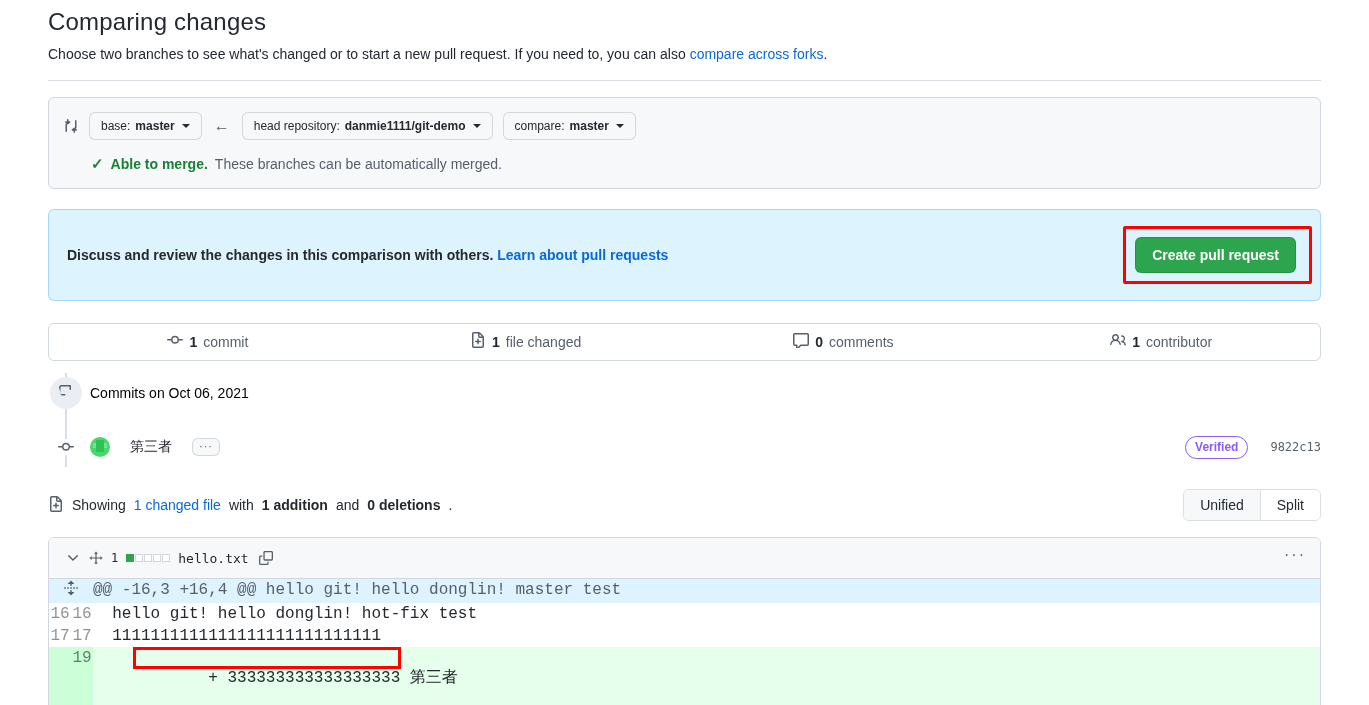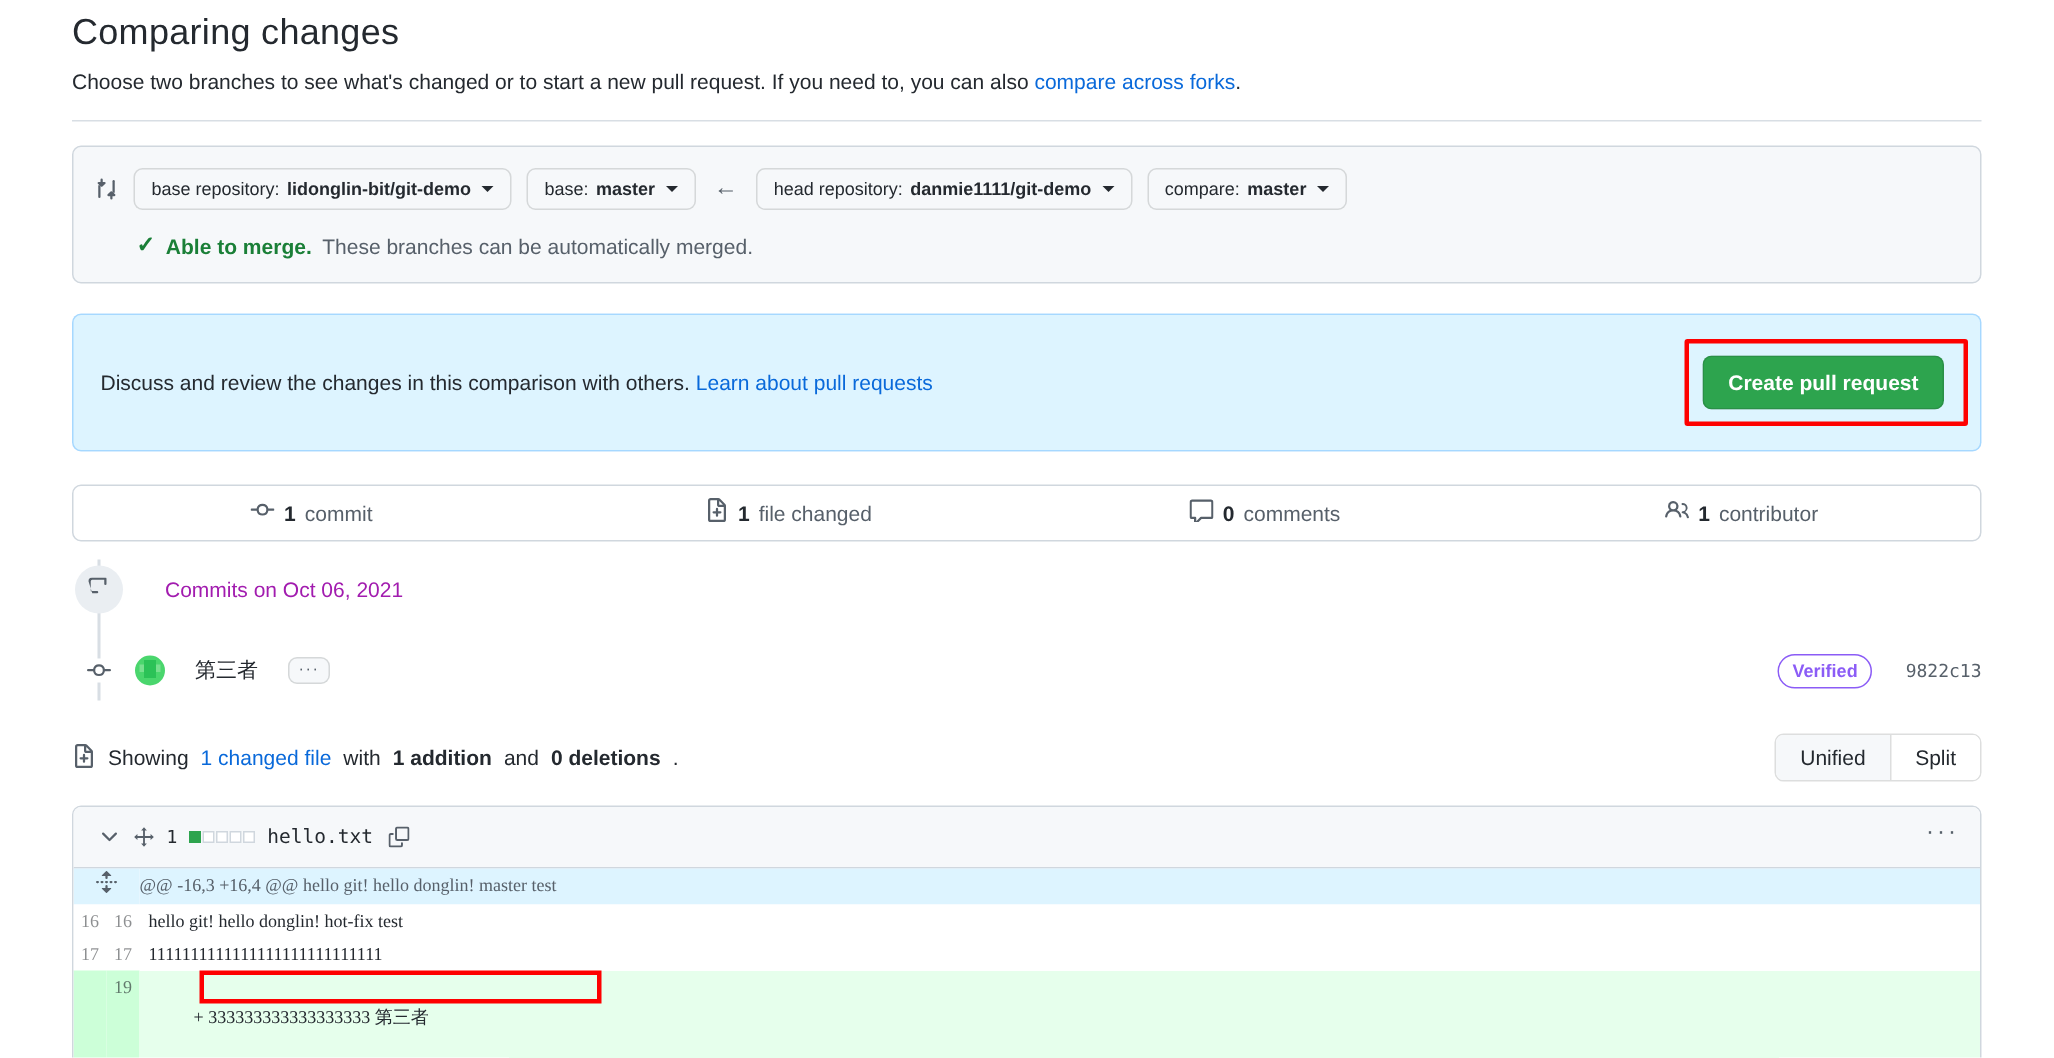--- a/index.html
+++ b/index.html
@@ -89,21 +89,21 @@
     margin-top: 20px;
     background: #ddf4ff;
     border: 1px solid rgba(84,174,255,.4);
     border-radius: 6px;
     padding: 16px;
     display: flex;
     align-items: center;
     justify-content: space-between;
     min-height: 75px;
   }
-  .discuss-text { font-size: 14px; color: #24292f; padding-left: 2px;}
+  .discuss-text { font-size: 14px; color: #24292f; padding-left: 2px; font-weight: bold;}
   .btn-wrap {
     position: relative;
     padding: 8px 13px 8px 9px;
     border: 3px solid #fe0000;
     border-radius: 2px;
     background: transparent;
     margin-right: -8px;
     margin-left: 44px;
   }
   .btn-primary {
@@ -165,21 +165,21 @@
     color: #57606a;
   }
   .tl-dot {
     position: absolute;
     left: 10px;
     width: 16px; height: 16px;
     display: flex; align-items: center; justify-content: center;
     background: #ffffff;
     color: #57606a;
   }
-  .tl-date { margin-left: 62px; font-size: 14px; color: #a21caf; line-height: 20px;}
+  .tl-date { margin-left: 42px; font-size: 14px; color: #000000; line-height: 20px;}
   .commit-row { margin-top: 14px; }
   .commit-main { margin-left: 42px; display: flex; align-items: center; gap: 20px; }
   .avatar {
     width: 20px; height: 20px;
     border-radius: 50%;
     background: #4ad66d;
     position: relative;
     overflow: hidden;
     flex: none;
   }
@@ -281,22 +281,22 @@
   .diffstat { display: inline-flex; gap: 1px; align-items: center; }
   .diffstat i { width: 8px; height: 8px; display: inline-block; }
   .dsq-add { background: #2da44e; }
   .dsq-neutral { background: #ffffff; border: 1px solid #d0d7de; box-sizing: border-box; }
   .fname { font-family: "DejaVu Sans Mono", monospace; font-size: 13px; color: #24292f; cursor: pointer; }
   .copy-icon { color: #57606a; display: flex; cursor: pointer; margin-left: 2px; }
   .kebab { color: #57606a; font-size: 16px; letter-spacing: 2px; cursor: pointer; line-height: 10px; padding-bottom: 6px;}
 
   table.diff { border-collapse: collapse; width: 100%; table-layout: fixed; }
   table.diff td {
-    font-family: Liberation Serif, serif;
-    font-size: 12px;
+    font-family: Liberation Mono, monospace;
+    font-size: 16px;
     line-height: 20px;
     padding: 1px 0;
     vertical-align: top;
   }
   td.ln {
     width: 44px;
     text-align: center;
     padding-right: 10px;
     color: rgba(27,31,36,.5);
     user-select: none;
@@ -340,25 +340,20 @@
 
   <div class="branch-box">
     <div class="branch-row">
       <span class="compare-icon">
         <svg width="16" height="16" viewBox="0 0 16 16" aria-hidden="true">
           <path fill="currentColor" d="M4.75 1a.75.75 0 0 1 .75.75v1.5h1.19a.75.75 0 0 1 .53 1.28L5.28 6.28a.75.75 0 0 1-1.06 0L2.28 4.53A.75.75 0 0 1 2.81 3.25H4V1.75A.75.75 0 0 1 4.75 1Z"></path>
           <path fill="currentColor" d="M4 5.5v7.75a.75.75 0 0 1-1.5 0V5.5H4ZM11.25 15a.75.75 0 0 1-.75-.75v-1.5H9.31a.75.75 0 0 1-.53-1.28l1.94-1.75a.75.75 0 0 1 1.06 0l1.94 1.75a.75.75 0 0 1-.53 1.28H12v1.5a.75.75 0 0 1-.75.75Z"></path>
           <path fill="currentColor" d="M12 10.5V2.75a.75.75 0 0 1 1.5 0V10.5H12Z"></path>
         </svg>
       </span>
-      <button class="sel">
-        <span>base repository:</span>
-        <b>lidonglin-bit/git-demo</b>
-        <span class="caret"></span>
-      </button>
       <button class="sel">
         <span>base:</span>
         <b>master</b>
         <span class="caret"></span>
       </button>
       <span class="arrow-left">←</span>
       <button class="sel">
         <span>head repository:</span>
         <b>danmie1111/git-demo</b>
         <span class="caret"></span>

